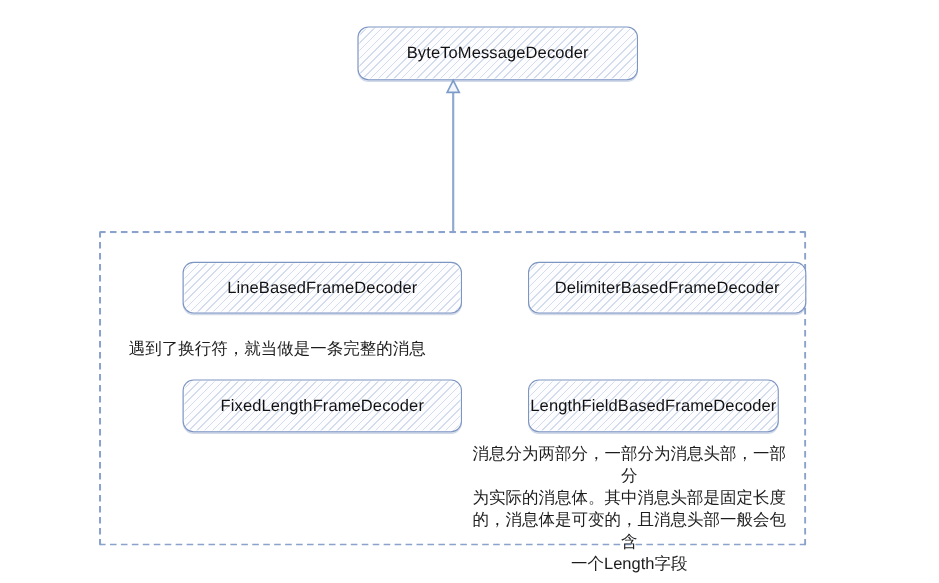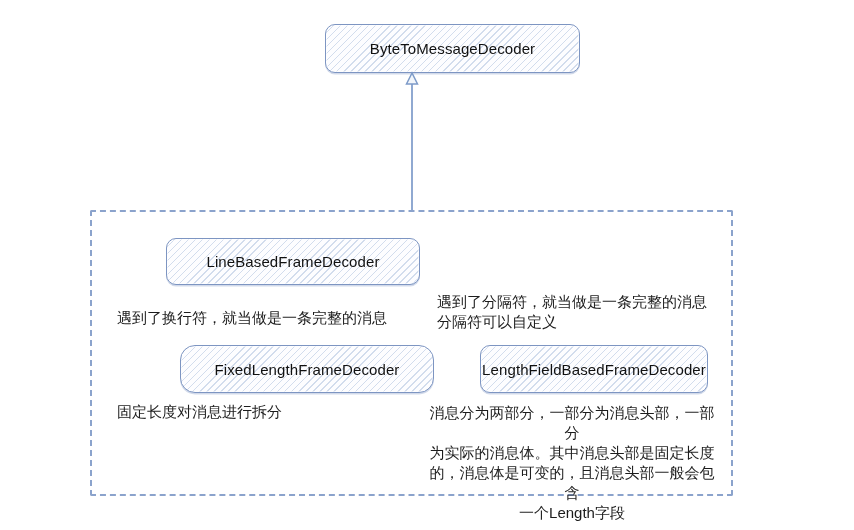--- a/index.html
+++ b/index.html
@@ -61,27 +61,27 @@
   </svg>
 
 
   <div class="group"></div>
 
   <div class="node" style="left:126px;top:238px;width:254px;height:47px;text-align:center;">
     <span>LineBasedFrameDecoder</span>
   </div>
   <div class="desc" style="left:117px;top:308px;width:300px;">遇到了换行符，就当做是一条完整的消息</div>
 
-  <div class="desc" style="left:437px;top:292px;width:300px;">遇到了分隔符，就当做是一条完整的消息
-分隔符可以自定义</div>
+  <div class="node" style="left:440px;top:238px;width:253px;height:47px;">
+    <span>DelimiterBasedFrameDecoder</span>
+  </div>
 
-  <div class="node" style="left:140px;top:345px;width:254px;height:48px;border-radius:15px;">
+  <div class="node" style="left:126px;top:345px;width:254px;height:48px;">
     <span>FixedLengthFrameDecoder</span>
   </div>
-  <div class="desc" style="left:117px;top:402px;width:300px;">固定长度对消息进行拆分</div>
 
   <div class="node" style="left:440px;top:345px;width:228px;height:48px;">
     <span>LengthFieldBasedFrameDecoder</span>
   </div>
   <div class="desc" style="left:424px;top:403px;width:296px;text-align:center;">消息分为两部分，一部分为消息头部，一部分
 为实际的消息体。其中消息头部是固定长度
 的，消息体是可变的，且消息头部一般会包含
 一个Length字段</div>
 
 </div>

